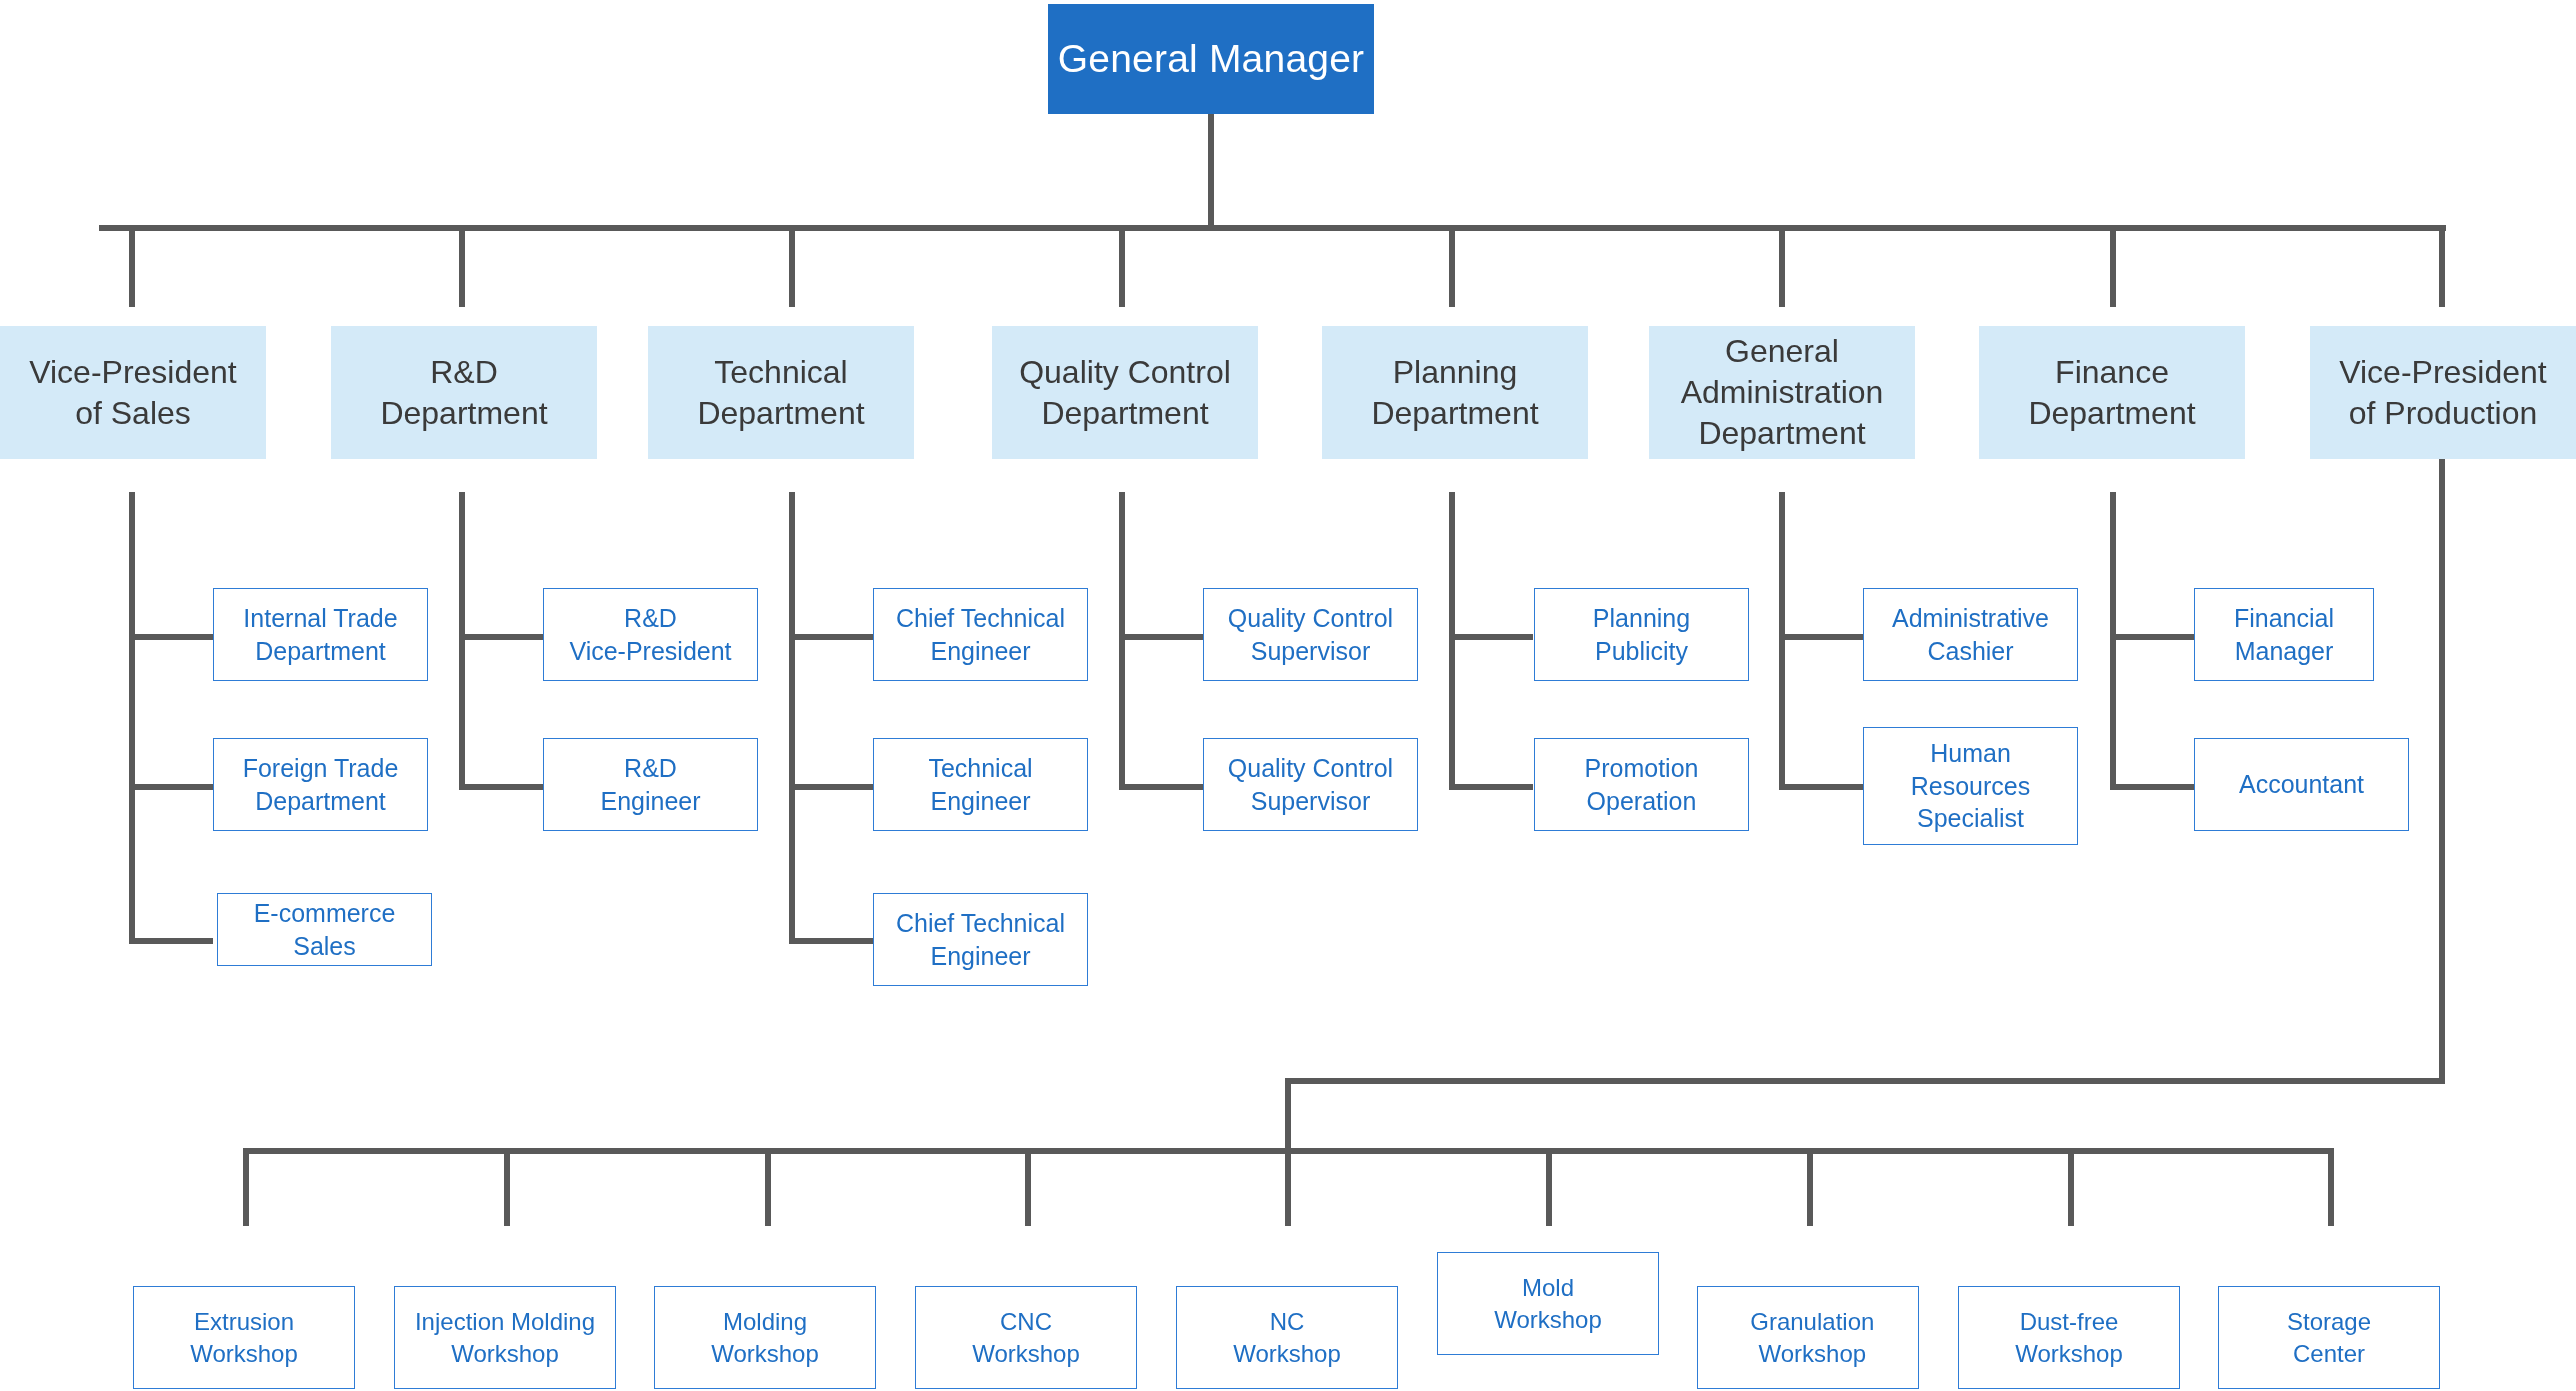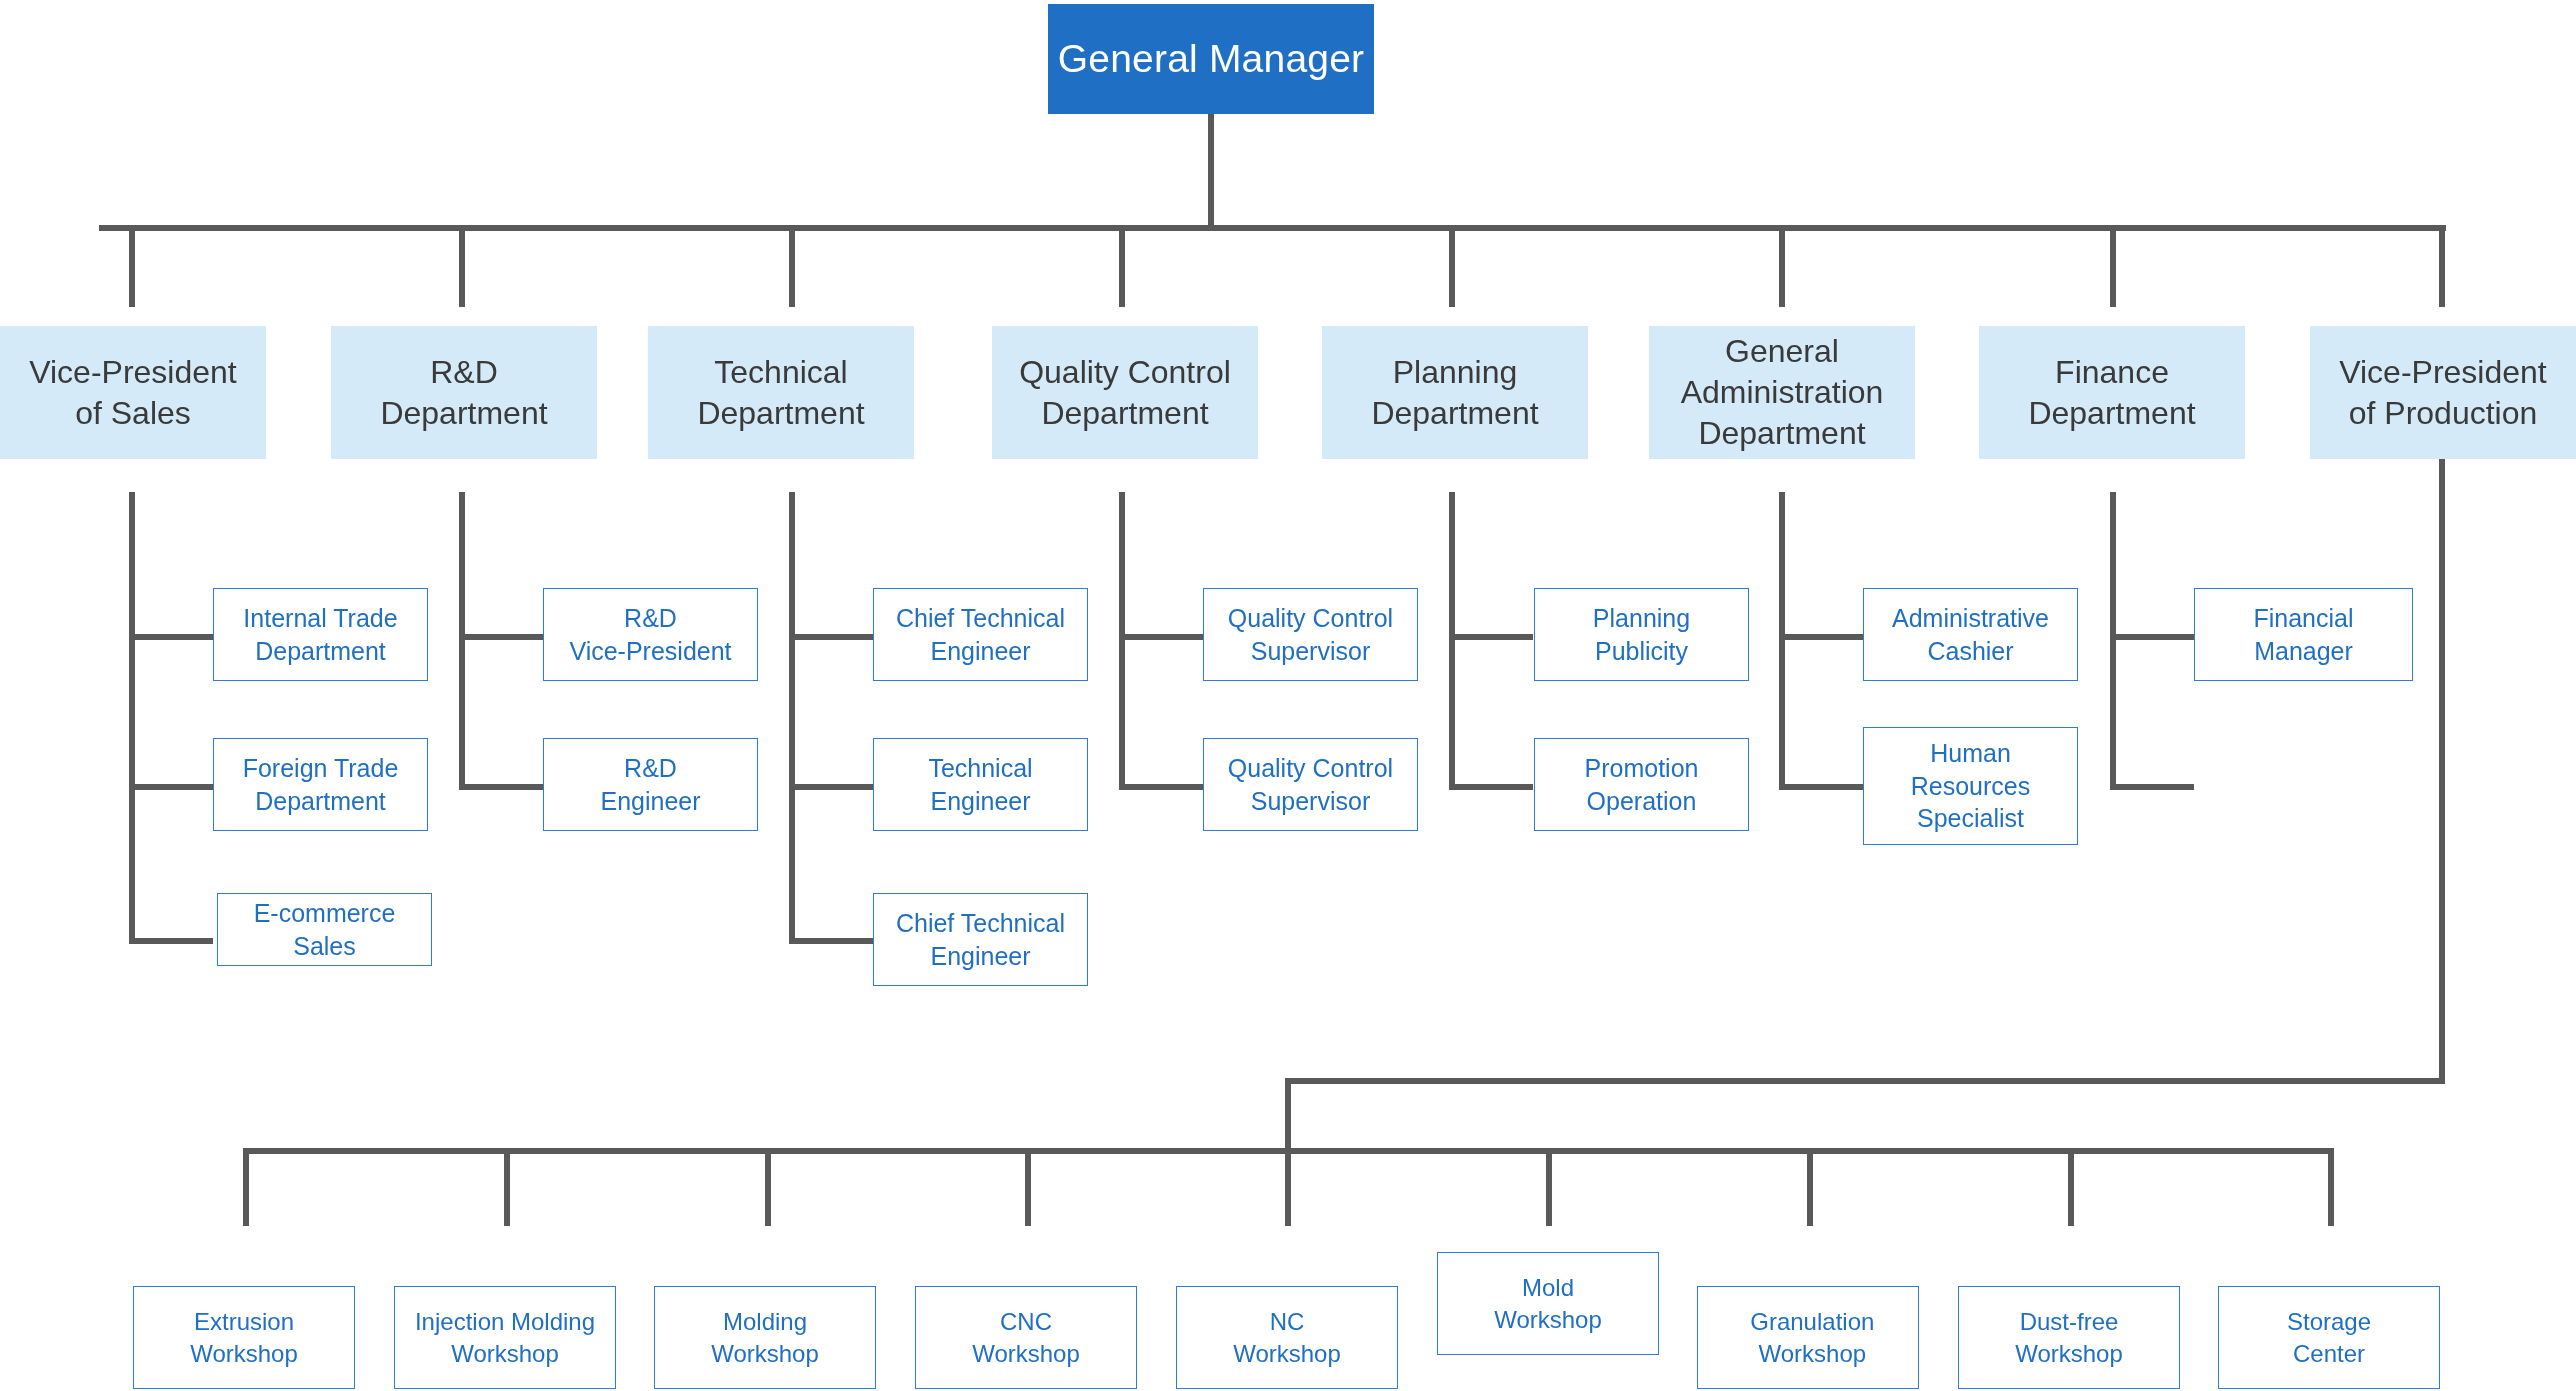--- a/index.html
+++ b/index.html
@@ -258,25 +258,28 @@
       <span>Human</span><br>
       <span>Resources</span><br>
       <span>Specialist</span>
     </span>
   </div>
 
   <div class="ln v" style="left:2110px;top:492px;height:298px;"></div>
   <div class="ln h" style="left:2110px;top:634px;width:84px;"></div>
   <div class="ln h" style="left:2110px;top:784px;width:84px;"></div>
 
-  <div class="role-box" style="left:2194px;top:588px;width:219px;height:93px;text-align:center;">
+  <div class="role-box" style="left:2194px;top:588px;width:180px;height:93px;text-align:center;">
     <span>
       <span>Financial</span><br>
       <span>Manager</span>
     </span>
+  </div>
+  <div class="role-box" style="left:2194px;top:738px;width:215px;height:93px;">
+    <span>Accountant</span>
   </div>
 
   <div class="ln v" style="left:2439px;top:459px;height:625px;"></div>
   <div class="ln h" style="left:1285px;top:1078px;width:1160px;"></div>
   <div class="ln v" style="left:1285px;top:1078px;height:76px;"></div>
 
   <div class="ln h" style="left:243px;top:1148px;width:2088px;"></div>
 
   <div class="ln v" style="left:243px;top:1148px;height:78px;"></div>
   <div class="ln v" style="left:504px;top:1148px;height:78px;"></div>

